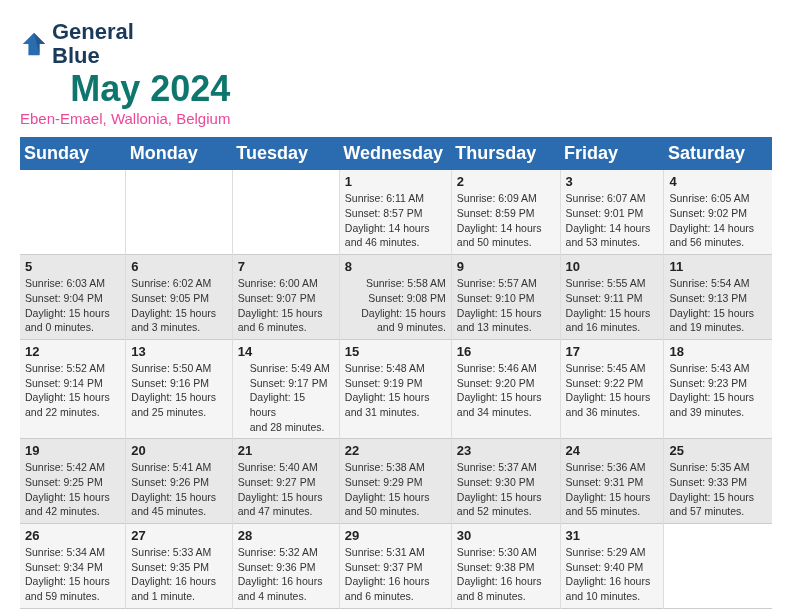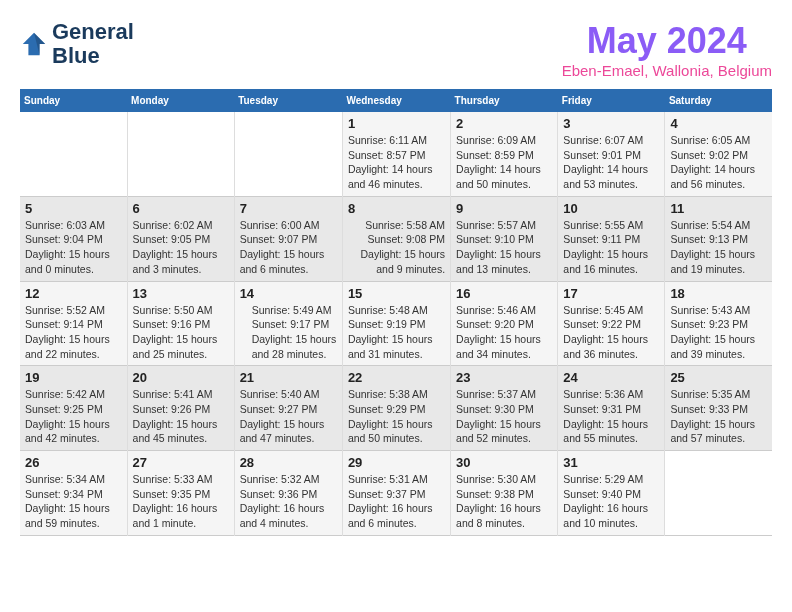--- a/index.html
+++ b/index.html
@@ -8,20 +8,21 @@
       background: #fff;
       width: 792px;
       min-height: 612px;
       padding: 20px;
     }
     .header {
       display: flex;
       justify-content: space-between;
       align-items: flex-start;
       margin-bottom: 10px;
+      flex-direction: column;
     }
     .logo {
       display: flex;
       align-items: center;
     }
     .logo-text {
       font-size: 22px;
       font-weight: bold;
       color: #1a3a5c;
       line-height: 1.1;
@@ -30,38 +31,37 @@
       width: 28px;
       height: 28px;
       margin-right: 4px;
     }
     .title-area {
       text-align: right;
     }
     .month-title {
       font-size: 36px;
       font-weight: bold;
-      color: #8b5cf6;
-      text-align: center;
+      color: #0f766e;
     }
     .location {
       font-size: 15px;
       color: #ec4899;
     }
     table {
       width: 100%;
       border-collapse: collapse;
       font-size: 11px;
     }
     thead tr th {
       background-color: #2b6cb0;
       color: #fff;
       padding: 6px 4px;
       text-align: left;
-      font-size: 10px;
+      font-size: 18px;
       font-weight: bold;
     }
     tbody tr {
       border-bottom: 1px solid #ccc;
     }
     tbody tr:nth-child(odd) {
       background-color: #f5f5f5;
     }
     tbody tr:nth-child(even) {
       background-color: #e8e8e8;

